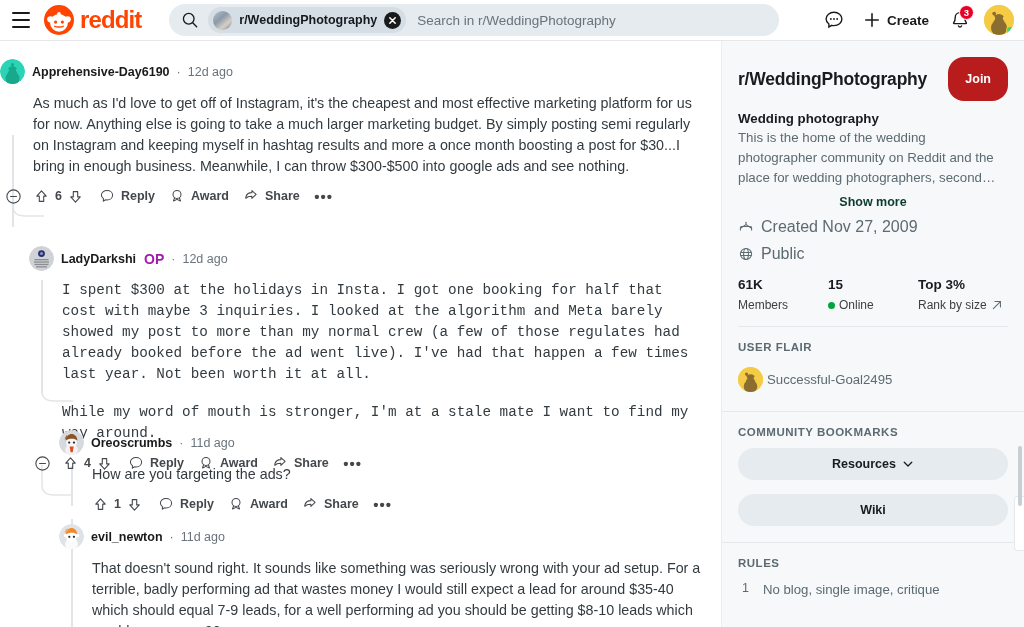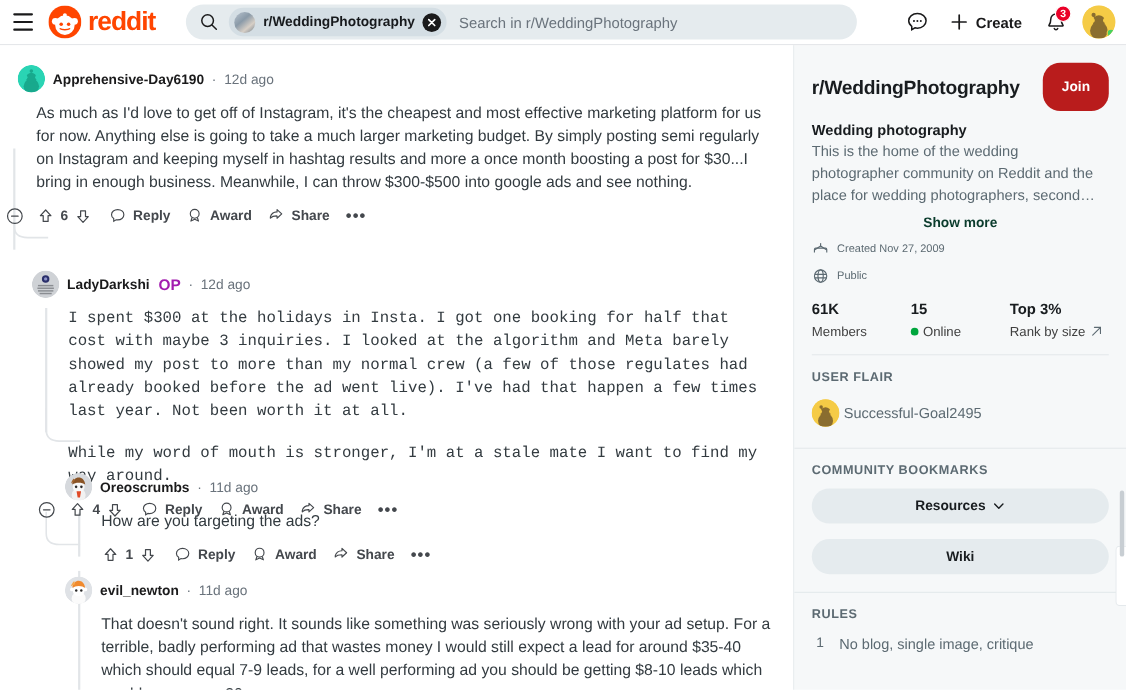--- a/index.html
+++ b/index.html
@@ -165,21 +165,21 @@
   .side-sub { margin-top: 10px; font-size: 13.3px; font-weight: bold; color: #181c1f; }
   .side-desc { margin-top: 2px; font-size: 13.3px; line-height: 20px; color: #5c6a72; }
   .show-more {
     display: block; margin: 7px auto 0 auto;
     font-size: 12.5px; font-weight: bold; color: #0b3c2d;
     background: none; border: none; cursor: pointer;
     font-family: "Liberation Sans", sans-serif;
   }
 
   .meta-row { display: flex; align-items: center; gap: 7px; margin-top: 9px; }
-  .meta-txt { font-size: 10px; color: #5c6a72; }
+  .meta-txt { font-size: 16px; color: #5c6a72; }
 
   .stats { display: flex; margin-top: 14px; }
   .stat { flex: 1 1 0; }
   .stat-num { font-size: 13.5px; font-weight: bold; color: #181c1f; }
   .stat-lab { margin-top: 6px; font-size: 12px; color: #404040; display: flex; align-items: center; gap: 4px; }
   .green-dot { width: 7px; height: 7px; border-radius: 50%; background: #00a63d; display: inline-block; }
 
   .side-divider { height: 1px; background: #e4e9ec; margin: 14px 0 0 0; }
   .side-section { padding: 14px 16px 0 16px; }
   .side-label {
@@ -307,21 +307,21 @@
     <path d="M1 0 V20 Q1 30 13 30 H32" stroke="#e2e5e8" stroke-width="1.5"></path>
   </svg>
   <svg class="thread-curve" style="left:41px; top:330px;" width="32" height="32" viewBox="0 0 32 32" fill="none">
     <path d="M1 0 V20 Q1 30 13 30 H32" stroke="#e2e5e8" stroke-width="1.5"></path>
   </svg>
   <svg class="thread-curve" style="left:41px; top:424px;" width="32" height="32" viewBox="0 0 32 32" fill="none">
     <path d="M1 0 V20 Q1 30 13 30 H32" stroke="#e2e5e8" stroke-width="1.5"></path>
   </svg>
 
   <div class="comment" style="position:absolute; left:0px; top:18px; width:705px;">
-    <div class="c-head" style="padding-left:16px;">
+    <div class="c-head" style="padding-left:0;">
       <div class="c-avatar">
         <svg viewBox="0 0 25 25" width="25" height="25">
           <circle cx="12.5" cy="12.5" r="12.5" fill="#2ad4b4"></circle>
           <ellipse cx="12.5" cy="19.5" rx="7" ry="7" fill="#18a98d"></ellipse>
           <circle cx="12.5" cy="12" r="4.8" fill="#18a98d"></circle>
           <circle cx="12.5" cy="5.6" r="1.6" fill="#18a98d"></circle>
           <path d="M12.5 7v3" stroke="#18a98d" stroke-width="1.1"></path>
           <circle cx="18" cy="11.2" r="2" fill="#2ad4b4"></circle>
           <circle cx="7" cy="11.2" r="2" fill="#2ad4b4"></circle>
         </svg>

